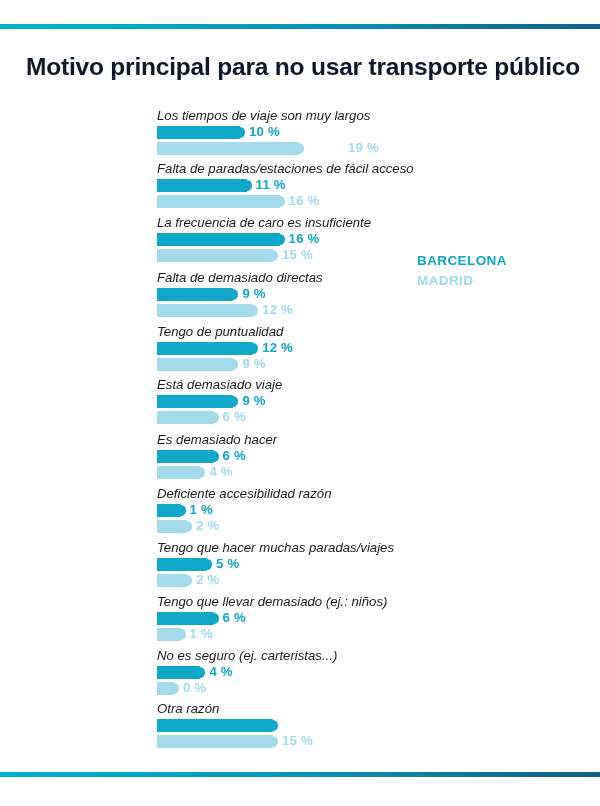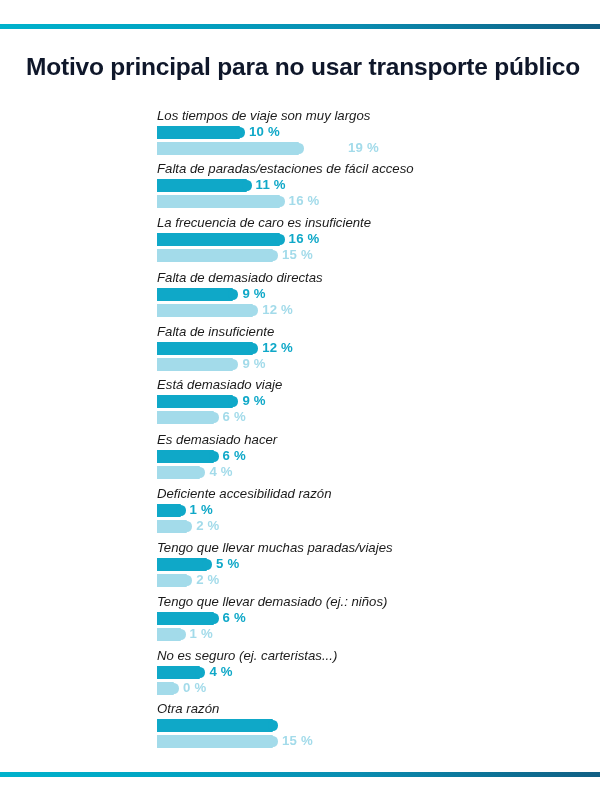--- a/index.html
+++ b/index.html
@@ -123,20 +123,24 @@
 </style>
 </head>
 <body>
 
 <div class="page">
 
   <div class="rule rule-top"></div>
 
   <div class="title">Motivo principal para no usar transporte público</div>
 
+  <div class="legend">
+    <div class="legend-item legend-barcelona">BARCELONA</div>
+    <div class="legend-item legend-madrid">MADRID</div>
+  </div>
 
   <div class="chart" id="chart">
       <div class="row" style="top: 109px;">
         <div class="row-label">Los tiempos de viaje son muy largos</div>
         <div class="bar-wrap b1">
           <div class="bar barcelona">
             <div class="body" style="width: 83px;"></div>
             <div class="tip" style="left: 78px;"></div>
           </div>
           <div class="val barcelona" style="left: 92px;">10 %</div>
@@ -194,21 +198,21 @@
         </div>
         <div class="bar-wrap b2">
           <div class="bar madrid">
             <div class="body" style="width: 96.2px;"></div>
             <div class="tip" style="left: 91.2px;"></div>
           </div>
           <div class="val madrid" style="left: 105.2px;">12 %</div>
         </div>
       </div>
       <div class="row" style="top: 325px;">
-        <div class="row-label">Falta de insuficiente</div>
+        <div class="row-label">Tengo de puntualidad</div>
         <div class="bar-wrap b1">
           <div class="bar barcelona">
             <div class="body" style="width: 96.2px;"></div>
             <div class="tip" style="left: 91.2px;"></div>
           </div>
           <div class="val barcelona" style="left: 105.2px;">12 %</div>
         </div>
         <div class="bar-wrap b2">
           <div class="bar madrid">
             <div class="body" style="width: 76.4px;"></div>
@@ -262,21 +266,21 @@
         </div>
         <div class="bar-wrap b2">
           <div class="bar madrid">
             <div class="body" style="width: 30.2px;"></div>
             <div class="tip" style="left: 25.2px;"></div>
           </div>
           <div class="val madrid" style="left: 39.2px;">2 %</div>
         </div>
       </div>
       <div class="row" style="top: 541px;">
-        <div class="row-label">Tengo que llevar muchas paradas/viajes</div>
+        <div class="row-label">Tengo que hacer muchas paradas/viajes</div>
         <div class="bar-wrap b1">
           <div class="bar barcelona">
             <div class="body" style="width: 50px;"></div>
             <div class="tip" style="left: 45px;"></div>
           </div>
           <div class="val barcelona" style="left: 59px;">5 %</div>
         </div>
         <div class="bar-wrap b2">
           <div class="bar madrid">
             <div class="body" style="width: 30.2px;"></div>

